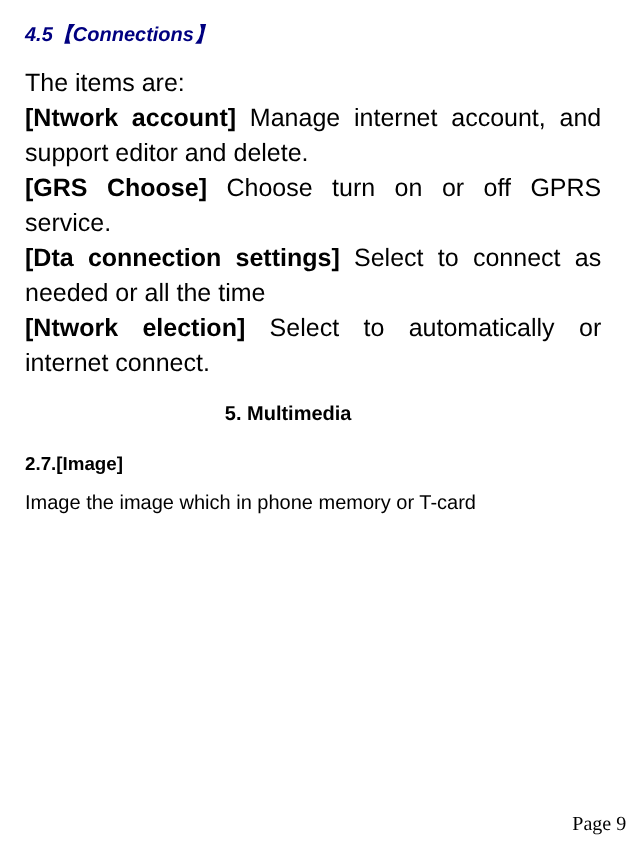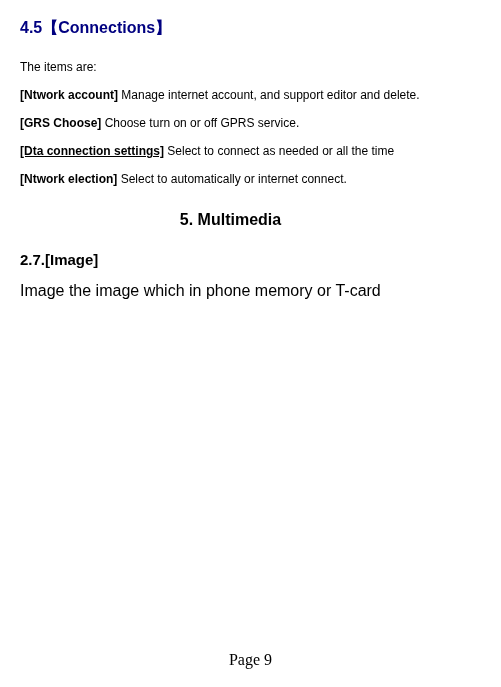--- a/index.html
+++ b/index.html
@@ -16,29 +16,30 @@
       width: 501px;
       height: 687px;
       padding: 18px 20px 0 20px;
       position: relative;
     }
     .sec-head {
       font-weight: bold;
       color: #000080;
       font-size: 16px;
       margin-bottom: 14px;
+      font-style: italic;
     }
     .body-text {
-      font-size: 12px;
+      font-size: 20px;
       line-height: 28px;
       text-align: justify;
       text-justify: inter-word;
     }
     .bold { font-weight: bold; }
-    .underline { text-decoration: underline; }
+    .underline { }
     .chapter-head {
       font-weight: bold;
       font-size: 16px;
       text-align: center;
       margin-top: 18px;
       margin-bottom: 22px;
       margin-left: -40px;
     }
     .sub-head {
       font-weight: bold;
@@ -49,21 +50,21 @@
     .para {
       font-size: 16px;
       line-height: 22px;
       margin-bottom: 26px;
     }
     .footer {
       position: absolute;
       bottom: 18px;
       left: 0;
       width: 501px;
-      text-align: center;
+      text-align: right;
       font-family: "Times New Roman", Times, serif;
       font-size: 16px;
     }
   </style>
 </head>
 <body>
 
 <div class="page">
 
   <div class="sec-head">4.5【Connections】</div>

